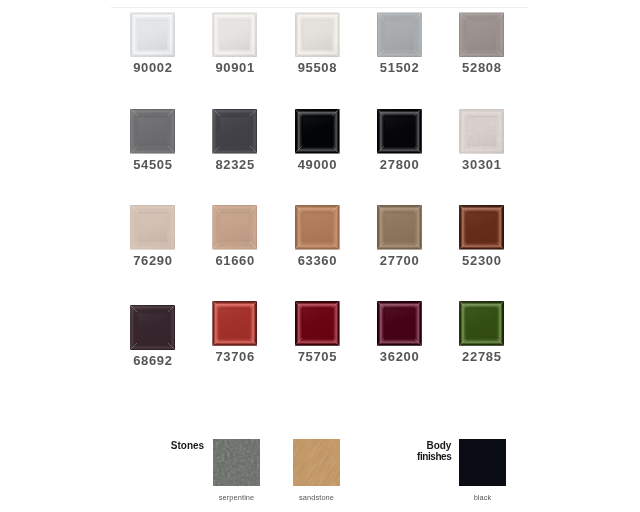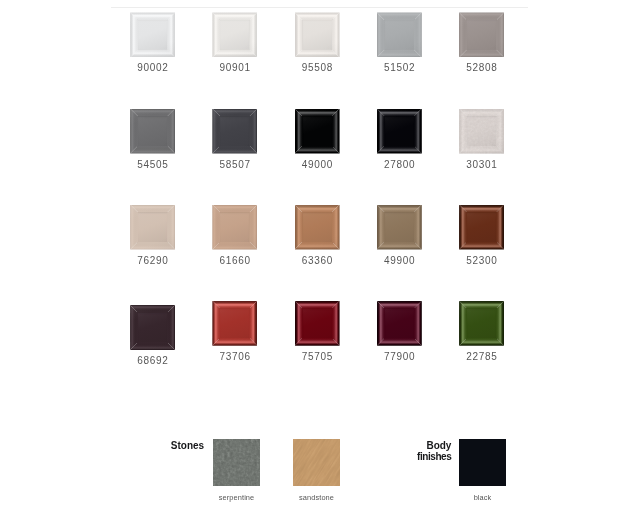--- a/index.html
+++ b/index.html
@@ -27,22 +27,22 @@
       clip-path:polygon(0 0,8px 8px,8px 37px,0 45px);}
   .tile .bv-r{left:37px;top:0;width:8px;height:45px;
       clip-path:polygon(0 8px,8px 0,8px 45px,0 37px);}
   .tile .face{position:absolute;left:7px;top:7px;width:31px;height:31px;}
   .tile .gloss{position:absolute;left:0;top:0;width:45px;height:45px;
       background:linear-gradient(155deg,rgba(255,255,255,.05) 0%,
                  rgba(255,255,255,0) 26%,rgba(255,255,255,0) 74%,
                  rgba(0,0,0,.04) 100%);}
 
   .code{position:absolute;left:-18px;top:52px;width:81px;text-align:center;
-        font-size:10px;line-height:8px;color:#565656;letter-spacing:.68px;
-        text-indent:.68px;white-space:nowrap;transform:translateZ(0);}
+        font-size:13px;line-height:8px;color:#565656;letter-spacing:.68px;
+        text-indent:.68px;white-space:nowrap;transform:translateZ(0);font-weight:bold;}
 
   
   .mat{position:absolute;width:47.3px;}
   .mat .swatch{position:relative;width:47.3px;height:47.3px;overflow:hidden;}
   .mat .swatch svg{position:absolute;left:0;top:0;}
   .tex{position:absolute;left:0;top:0;width:100%;height:100%;overflow:hidden;}
   .tex svg{position:absolute;left:0;top:0;}
   .mat .name{position:absolute;left:-22px;top:55px;width:91px;text-align:center;
              font-size:7.4px;line-height:8px;color:#565656;letter-spacing:.1px;
              text-indent:.1px;white-space:nowrap;transform:translateZ(0);}
@@ -186,21 +186,21 @@
       <div class="tile">
         <div class="face" style="background: linear-gradient(160deg, rgb(75, 75, 81) 0%, rgb(66, 66, 72) 45%, rgb(62, 62, 68) 100%); box-shadow: rgb(58, 58, 63) 0px 0px 0px 0.5px inset, rgb(59, 59, 65) 0px 1px 1.5px inset;"></div>
         <div class="bevel">
           <span class="bv-t" style="background: linear-gradient(rgb(57, 57, 63) 0%, rgb(57, 57, 63) 9%, rgb(92, 92, 98) 24%, rgb(76, 76, 82) 40%, rgb(64, 64, 70) 62%, rgb(65, 65, 71) 86%, rgb(66, 66, 72) 100%);"></span>
           <span class="bv-b" style="background: linear-gradient(to top, rgb(56, 56, 61) 0%, rgb(56, 56, 61) 9%, rgb(88, 88, 94) 24%, rgb(74, 74, 80) 40%, rgb(64, 64, 70) 62%, rgb(65, 65, 71) 86%, rgb(66, 66, 72) 100%);"></span>
           <span class="bv-l" style="background: linear-gradient(to right, rgb(57, 57, 62) 0%, rgb(57, 57, 62) 9%, rgb(89, 89, 95) 24%, rgb(75, 75, 81) 40%, rgb(64, 64, 70) 62%, rgb(65, 65, 71) 86%, rgb(66, 66, 72) 100%);"></span>
           <span class="bv-r" style="background: linear-gradient(to left, rgb(56, 56, 61) 0%, rgb(56, 56, 61) 9%, rgb(88, 88, 94) 24%, rgb(74, 74, 80) 40%, rgb(64, 64, 70) 62%, rgb(65, 65, 71) 86%, rgb(66, 66, 72) 100%);"></span>
         </div>
         <div class="gloss"></div>
       </div>
-      <div class="code">58507</div>
+      <div class="code">82325</div>
     </div>
     <div class="cell" style="left:294.58px;top:108.5px">
       <div class="tile">
         <div class="face" style="background: linear-gradient(160deg, rgb(16, 17, 18) 0%, rgb(3, 4, 5) 45%, rgb(3, 4, 5) 100%); box-shadow: rgb(3, 4, 4) 0px 0px 0px 0.5px inset, rgb(3, 4, 5) 0px 1px 1.5px inset;"></div>
         <div class="bevel">
           <span class="bv-t" style="background: linear-gradient(rgb(1, 1, 1) 0%, rgb(1, 1, 1) 11%, rgb(2, 3, 3) 24%, rgb(88, 89, 90) 42%, rgb(88, 89, 90) 52%, rgb(22, 23, 24) 74%, rgb(3, 4, 5) 96%, rgb(3, 4, 5) 100%);"></span>
           <span class="bv-b" style="background: linear-gradient(to top, rgb(0, 1, 1) 0%, rgb(0, 1, 1) 11%, rgb(2, 2, 3) 24%, rgb(74, 75, 76) 42%, rgb(74, 75, 76) 52%, rgb(19, 20, 21) 74%, rgb(3, 4, 5) 96%, rgb(3, 4, 5) 100%);"></span>
           <span class="bv-l" style="background: linear-gradient(to right, rgb(1, 1, 1) 0%, rgb(1, 1, 1) 11%, rgb(2, 3, 3) 24%, rgb(79, 80, 81) 42%, rgb(79, 80, 81) 52%, rgb(20, 21, 22) 74%, rgb(3, 4, 5) 96%, rgb(3, 4, 5) 100%);"></span>
           <span class="bv-r" style="background: linear-gradient(to left, rgb(0, 1, 1) 0%, rgb(0, 1, 1) 11%, rgb(2, 2, 3) 24%, rgb(75, 76, 77) 42%, rgb(75, 76, 77) 52%, rgb(19, 20, 21) 74%, rgb(3, 4, 5) 96%, rgb(3, 4, 5) 100%);"></span>
         </div>
@@ -285,21 +285,21 @@
       <div class="tile">
         <div class="face" style="background: linear-gradient(160deg, rgb(147, 125, 100) 0%, rgb(141, 118, 92) 45%, rgb(133, 111, 86) 100%); box-shadow: rgb(124, 104, 81) 0px 0px 0px 0.5px inset, rgb(127, 106, 83) 0px 1px 1.5px inset;"></div>
         <div class="bevel">
           <span class="bv-t" style="background: linear-gradient(rgb(113, 95, 74) 0%, rgb(113, 95, 74) 11%, rgb(128, 107, 84) 24%, rgb(170, 147, 121) 42%, rgb(170, 147, 121) 52%, rgb(147, 124, 98) 74%, rgb(141, 118, 92) 96%, rgb(141, 118, 92) 100%);"></span>
           <span class="bv-b" style="background: linear-gradient(to top, rgb(108, 91, 71) 0%, rgb(108, 91, 71) 11%, rgb(126, 106, 82) 24%, rgb(165, 142, 116) 42%, rgb(165, 142, 116) 52%, rgb(146, 123, 97) 74%, rgb(141, 118, 92) 96%, rgb(141, 118, 92) 100%);"></span>
           <span class="bv-l" style="background: linear-gradient(to right, rgb(110, 92, 72) 0%, rgb(110, 92, 72) 11%, rgb(127, 106, 83) 24%, rgb(167, 144, 118) 42%, rgb(167, 144, 118) 52%, rgb(147, 124, 98) 74%, rgb(141, 118, 92) 96%, rgb(141, 118, 92) 100%);"></span>
           <span class="bv-r" style="background: linear-gradient(to left, rgb(109, 91, 71) 0%, rgb(109, 91, 71) 11%, rgb(126, 106, 83) 24%, rgb(166, 143, 117) 42%, rgb(166, 143, 117) 52%, rgb(146, 123, 97) 74%, rgb(141, 118, 92) 96%, rgb(141, 118, 92) 100%);"></span>
         </div>
         <div class="gloss"></div>
       </div>
-      <div class="code">49900</div>
+      <div class="code">27700</div>
     </div>
     <div class="cell" style="left:459.06px;top:204.6px">
       <div class="tile">
         <div class="face" style="background: linear-gradient(160deg, rgb(111, 56, 36) 0%, rgb(103, 45, 24) 45%, rgb(97, 42, 23) 100%); box-shadow: rgb(91, 40, 21) 0px 0px 0px 0.5px inset, rgb(93, 41, 22) 0px 1px 1.5px inset;"></div>
         <div class="bevel">
           <span class="bv-t" style="background: linear-gradient(rgb(52, 23, 12) 0%, rgb(52, 23, 12) 11%, rgb(80, 35, 19) 24%, rgb(170, 112, 91) 42%, rgb(170, 112, 91) 52%, rgb(118, 60, 39) 74%, rgb(103, 45, 24) 96%, rgb(103, 45, 24) 100%);"></span>
           <span class="bv-b" style="background: linear-gradient(to top, rgb(44, 19, 10) 0%, rgb(44, 19, 10) 11%, rgb(76, 33, 18) 24%, rgb(159, 101, 80) 42%, rgb(159, 101, 80) 52%, rgb(115, 57, 36) 74%, rgb(103, 45, 24) 96%, rgb(103, 45, 24) 100%);"></span>
           <span class="bv-l" style="background: linear-gradient(to right, rgb(46, 20, 11) 0%, rgb(46, 20, 11) 11%, rgb(78, 34, 18) 24%, rgb(163, 105, 84) 42%, rgb(163, 105, 84) 52%, rgb(116, 58, 37) 74%, rgb(103, 45, 24) 96%, rgb(103, 45, 24) 100%);"></span>
           <span class="bv-r" style="background: linear-gradient(to left, rgb(44, 19, 10) 0%, rgb(44, 19, 10) 11%, rgb(77, 33, 18) 24%, rgb(160, 102, 81) 42%, rgb(160, 102, 81) 52%, rgb(115, 57, 36) 74%, rgb(103, 45, 24) 96%, rgb(103, 45, 24) 100%);"></span>
         </div>
@@ -350,21 +350,21 @@
       <div class="tile">
         <div class="face" style="background: linear-gradient(160deg, rgb(79, 16, 36) 0%, rgb(70, 3, 24) 45%, rgb(66, 3, 23) 100%); box-shadow: rgb(62, 3, 21) 0px 0px 0px 0.5px inset, rgb(63, 3, 22) 0px 1px 1.5px inset;"></div>
         <div class="bevel">
           <span class="bv-t" style="background: linear-gradient(rgb(25, 1, 9) 0%, rgb(25, 1, 9) 11%, rgb(50, 2, 17) 24%, rgb(148, 81, 102) 42%, rgb(148, 81, 102) 52%, rgb(87, 20, 41) 74%, rgb(70, 3, 24) 96%, rgb(70, 3, 24) 100%);"></span>
           <span class="bv-b" style="background: linear-gradient(to top, rgb(18, 1, 6) 0%, rgb(18, 1, 6) 11%, rgb(46, 2, 16) 24%, rgb(135, 68, 89) 42%, rgb(135, 68, 89) 52%, rgb(84, 17, 38) 74%, rgb(70, 3, 24) 96%, rgb(70, 3, 24) 100%);"></span>
           <span class="bv-l" style="background: linear-gradient(to right, rgb(20, 1, 7) 0%, rgb(20, 1, 7) 11%, rgb(48, 2, 16) 24%, rgb(140, 73, 94) 42%, rgb(140, 73, 94) 52%, rgb(85, 18, 39) 74%, rgb(70, 3, 24) 96%, rgb(70, 3, 24) 100%);"></span>
           <span class="bv-r" style="background: linear-gradient(to left, rgb(18, 1, 6) 0%, rgb(18, 1, 6) 11%, rgb(47, 2, 16) 24%, rgb(136, 69, 90) 42%, rgb(136, 69, 90) 52%, rgb(85, 18, 39) 74%, rgb(70, 3, 24) 96%, rgb(70, 3, 24) 100%);"></span>
         </div>
         <div class="gloss"></div>
       </div>
-      <div class="code">77900</div>
+      <div class="code">36200</div>
     </div>
     <div class="cell" style="left:459.06px;top:300.7px">
       <div class="tile">
         <div class="face" style="background: linear-gradient(160deg, rgb(62, 88, 30) 0%, rgb(52, 79, 18) 45%, rgb(49, 74, 17) 100%); box-shadow: rgb(46, 70, 16) 0px 0px 0px 0.5px inset, rgb(47, 71, 16) 0px 1px 1.5px inset;"></div>
         <div class="bevel">
           <span class="bv-t" style="background: linear-gradient(rgb(27, 41, 9) 0%, rgb(27, 41, 9) 11%, rgb(41, 62, 14) 24%, rgb(118, 145, 84) 42%, rgb(118, 145, 84) 52%, rgb(66, 93, 32) 74%, rgb(52, 79, 18) 96%, rgb(52, 79, 18) 100%);"></span>
           <span class="bv-b" style="background: linear-gradient(to top, rgb(23, 35, 8) 0%, rgb(23, 35, 8) 11%, rgb(39, 59, 13) 24%, rgb(107, 134, 73) 42%, rgb(107, 134, 73) 52%, rgb(64, 91, 30) 74%, rgb(52, 79, 18) 96%, rgb(52, 79, 18) 100%);"></span>
           <span class="bv-l" style="background: linear-gradient(to right, rgb(24, 37, 8) 0%, rgb(24, 37, 8) 11%, rgb(40, 60, 14) 24%, rgb(111, 138, 77) 42%, rgb(111, 138, 77) 52%, rgb(65, 92, 31) 74%, rgb(52, 79, 18) 96%, rgb(52, 79, 18) 100%);"></span>
           <span class="bv-r" style="background: linear-gradient(to left, rgb(23, 35, 8) 0%, rgb(23, 35, 8) 11%, rgb(39, 59, 14) 24%, rgb(108, 135, 74) 42%, rgb(108, 135, 74) 52%, rgb(64, 91, 30) 74%, rgb(52, 79, 18) 96%, rgb(52, 79, 18) 100%);"></span>
         </div>

